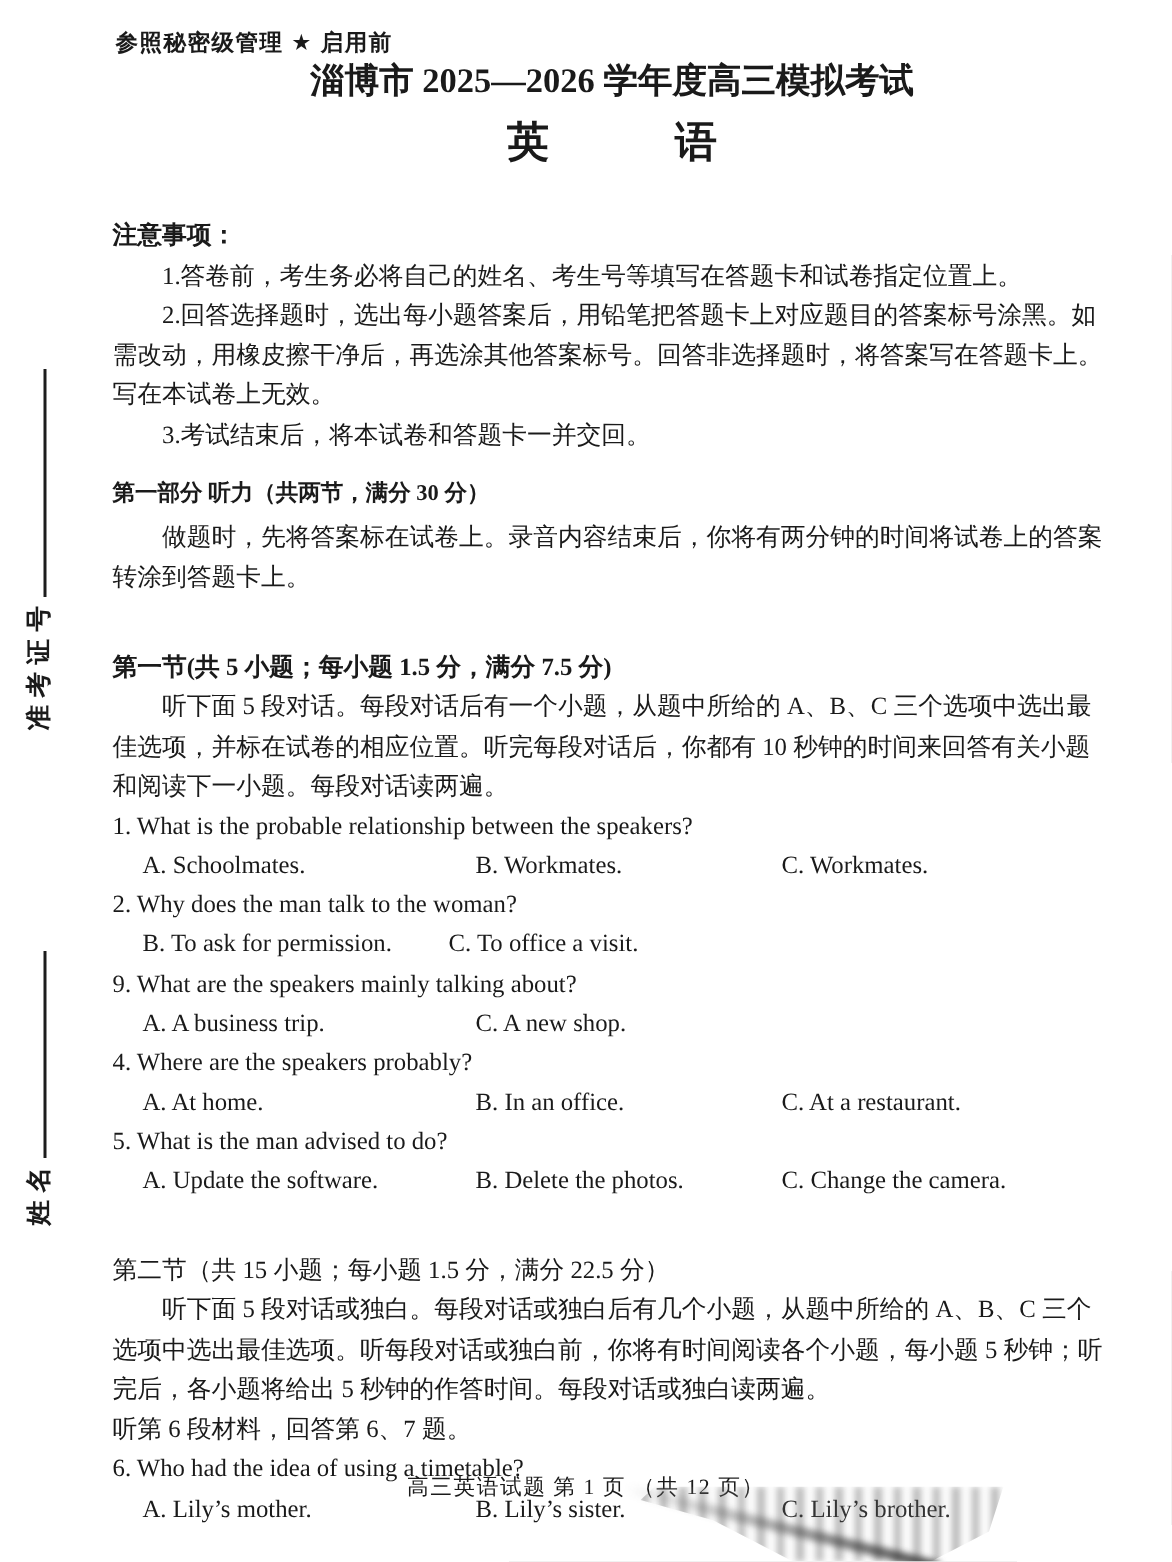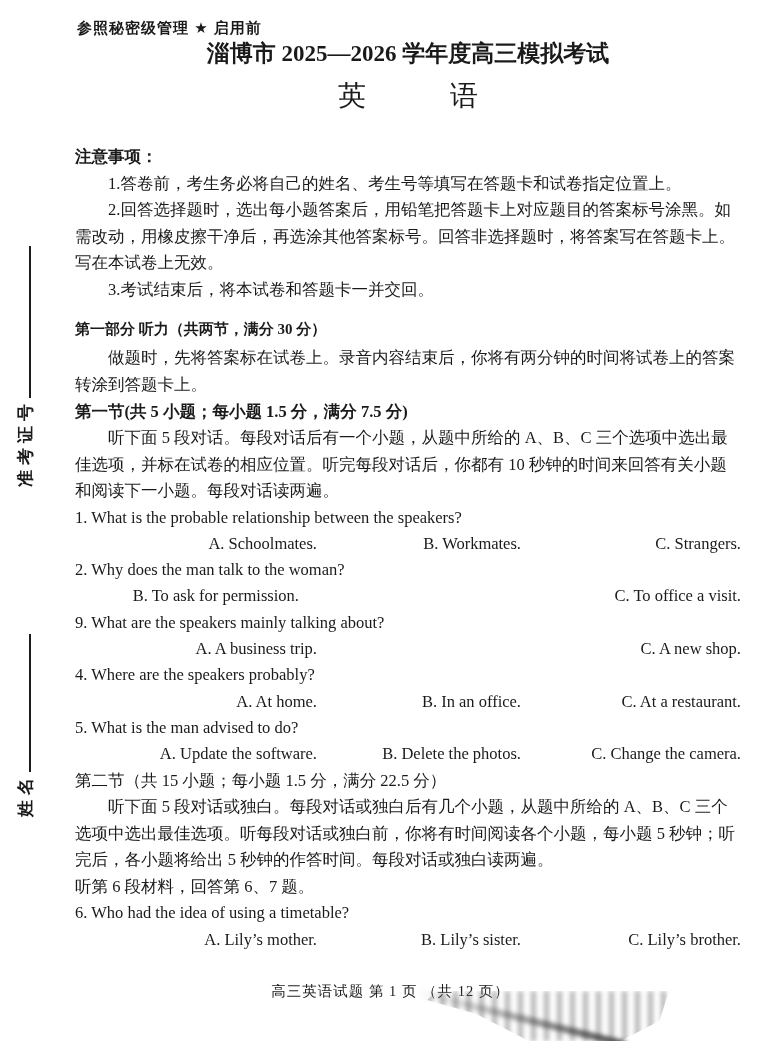--- a/index.html
+++ b/index.html
@@ -28,46 +28,46 @@
   .doc-title{
     text-align:center;
     font-size:23px;
     font-weight:bold;
     line-height:32px;
   }
   .doc-subject{
     margin-top:7px;
     text-align:center;
     font-size:28px;
-    font-weight:normal;
+    font-weight:bold;
     line-height:38px;
   }
   .body-text{font-size:16.5px;line-height:26.5px;}
   .notice-heading{
     margin-top:29px;
     font-weight:bold;
   }
   .para{text-indent:2em;}
   .part-heading{
     margin-top:11px;
     font-size:15px;
     font-weight:bold;
     line-height:31px;
   }
   .section-heading{
     font-weight:bold;
     line-height:27px;
+    margin-top:33px;
   }
   .section-heading.regular{font-weight:normal;}
   .question{line-height:26.3px;}
   .opts{
     display:flex;
     padding-left:20px;
     line-height:26.3px;
-    text-align:right;
   }
   .opt-a{width:222px;}
   .opt-b{width:204px;}
   .opt-c{flex:1;}
   .side-label{
     position:absolute;
     transform-origin:0 0;
     transform:rotate(-90deg);
     white-space:nowrap;
     font-size:17px;
@@ -143,21 +143,21 @@
       <div class="part-heading">第一部分 听力（共两节，满分 30 分）</div>
       <div class="para">做题时，先将答案标在试卷上。录音内容结束后，你将有两分钟的时间将试卷上的答案转涂到答题卡上。</div>
 
       <div class="section-heading">第一节(共 5 小题；每小题 1.5 分，满分 7.5 分)</div>
       <div class="para">听下面 5 段对话。每段对话后有一个小题，从题中所给的 A、B、C 三个选项中选出最佳选项，并标在试卷的相应位置。听完每段对话后，你都有 10 秒钟的时间来回答有关小题和阅读下一小题。每段对话读两遍。</div>
 
       <div class="question">1. What is the probable relationship between the speakers?</div>
       <div class="opts">
         <span class="opt-a">A. Schoolmates.</span>
         <span class="opt-b">B. Workmates.</span>
-        <span class="opt-c">C. Strangers.</span>
+        <span class="opt-c">C. Workmates.</span>
       </div>
 
       <div class="question">2. Why does the man talk to the woman?</div>
       <div class="opts">
         <span class="opt-b">B. To ask for permission.</span>
         <span class="opt-c">C. To office a visit.</span>
       </div>
 
       <div class="question">9. What are the speakers mainly talking about?</div>
       <div class="opts">

